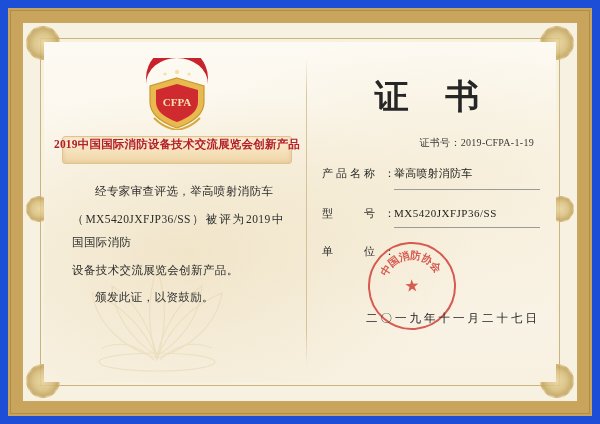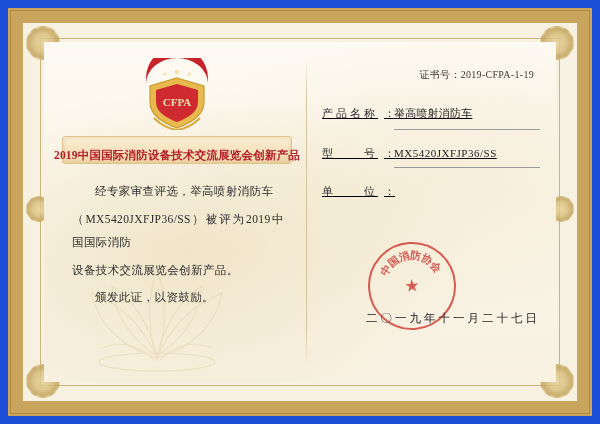--- a/index.html
+++ b/index.html
@@ -154,21 +154,21 @@
   .emblem svg { display: block; }
 
   
   .title-band {
     margin: 6px 2px 0 2px;
     height: 26px;
     border-radius: 3px;
     background: linear-gradient(180deg, #fdf0d8 0%, #f6e2bd 50%, #efd6a8 100%);
     border: 1px solid #e0c48f;
     display: flex;
-    align-items: flex-end;
+    align-items: flex-start;
     justify-content: center;
     box-shadow: inset 0 0 4px rgba(200,165,100,0.4);
   }
   .title-band-text {
     font-family: "Liberation Serif", serif;
     font-size: 11.5px;
     font-weight: bold;
     color: #b3202a;
     letter-spacing: 0.2px;
     white-space: nowrap;
@@ -197,22 +197,21 @@
   }
   .cert-no {
     text-align: right;
     font-size: 10px;
     color: #3a3a3a;
     margin: 16px 6px 0 0;
     letter-spacing: 0.3px;
   }
 
   .field-list {
-    margin: 24px 0 0 6px;
-    text-decoration: underline;
+    margin: 16px 0 0 6px;
   }
   .field-row {
     display: flex;
     align-items: baseline;
     margin-bottom: 16px;
     font-size: 11px;
     color: #232323;
   }
   .field-label {
     width: 62px;
@@ -350,20 +349,21 @@
         <div class="body-text">
           <p class="indent">经专家审查评选，举高喷射消防车</p>
           <p>（MX5420JXFJP36/SS）被评为2019中国国际消防</p>
           <p>设备技术交流展览会创新产品。</p>
           <p class="indent">颁发此证，以资鼓励。</p>
         </div>
       </div>
 
       <div class="right-col">
 
+        <div class="cert-title">证 书</div>
 
         <div class="cert-no">
           <span>证书号：</span><span>2019-CFPA-1-19</span>
         </div>
 
         <div class="field-list">
           <div class="field-row">
             <span class="field-label">产品名称</span>
             <span class="field-colon">：</span>
             <span class="field-value">举高喷射消防车</span>

